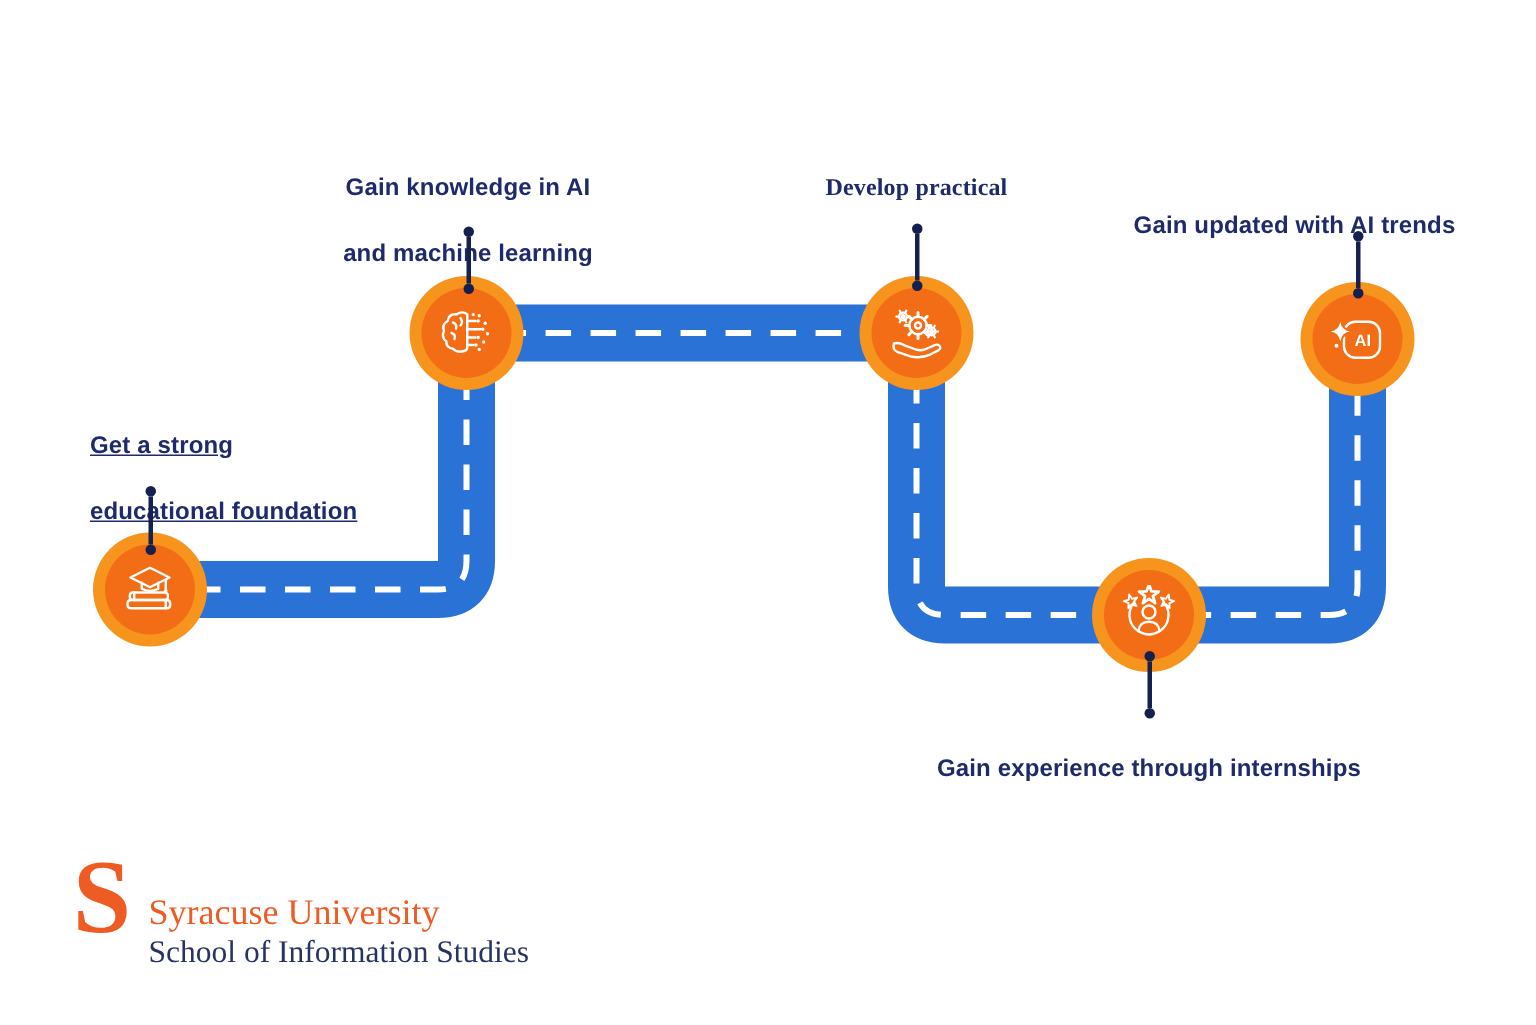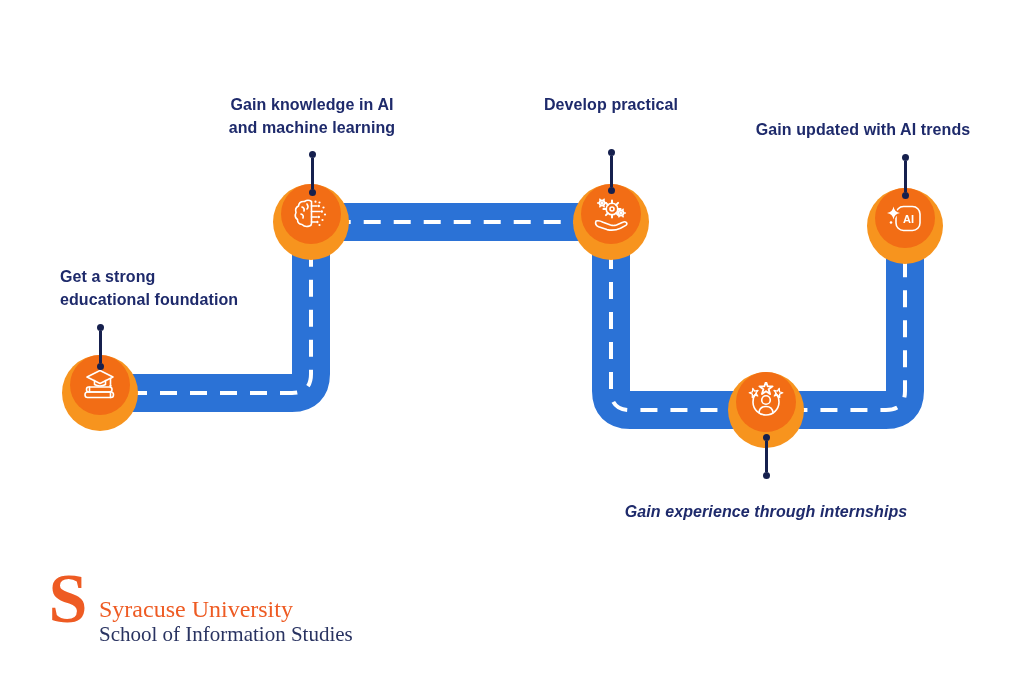--- a/index.html
+++ b/index.html
@@ -18,21 +18,21 @@
   body{background:var(--bg);font-family:"Liberation Sans",sans-serif;}
   .canvas{position:relative;width:1024px;height:683px;background:var(--bg);overflow:hidden;}
 
   
   .road-svg{position:absolute;left:0;top:0;width:1024px;height:683px;z-index:1;}
   .road-base{fill:none;stroke:var(--road-blue);stroke-width:38;stroke-linecap:butt;}
   .road-dashes{fill:none;stroke:var(--dash-white);stroke-width:4;stroke-dasharray:17 13;stroke-linecap:butt;}
 
   
   .node{position:absolute;width:76px;height:76px;border-radius:50%;background:var(--node-outer);
-        display:flex;justify-content:center;z-index:3;}
+        display:flex;align-items:center;justify-content:center;z-index:3;}
   .node-inner{width:60px;height:60px;border-radius:50%;background:var(--node-inner);
         display:flex;align-items:center;justify-content:center;}
   .icon-svg{width:40px;height:40px;display:block;}
   .icon-svg path,.icon-svg circle,.icon-svg rect,.icon-svg polygon,.icon-svg line{
         fill:none;stroke:#fff;stroke-width:1.6;stroke-linecap:round;stroke-linejoin:round;}
   .icon-svg .fdot{fill:#fff;stroke:none;}
   .icon-svg .halo{fill:var(--node-inner);stroke:none;}
   .icon-svg .ai-text{fill:#fff;stroke:none;font:700 11px "Liberation Sans",sans-serif;}
   .icon-svg .teeth{stroke-width:2;}
   .icon-svg .teeth-sm{stroke-width:1.5;}
@@ -43,26 +43,26 @@
   .pin-line{width:3px;flex:1 1 auto;background:var(--pin-navy);}
   #pin-1{left:96px;top:324px;height:46px;}
   #pin-2{left:308px;top:151px;height:45px;}
   #pin-3{left:607px;top:149px;height:45px;}
   #pin-4{left:762px;top:434px;height:45px;}
   #pin-5{left:901px;top:154px;height:45px;}
 
   
   .step-label{position:absolute;z-index:4;color:var(--label-navy);
         font-size:16px;font-weight:600;line-height:23px;letter-spacing:.1px;}
-  #label-1{left:60px;top:265px;text-align:left;}
+  #label-1{left:60px;top:265px;text-align:left;text-decoration:underline;}
   #label-2{left:162px;top:93px;width:300px;text-align:center;}
-  #label-3{left:461px;top:93px;width:300px;text-align:center;}
-  #label-4{left:586px;top:500px;width:360px;text-align:center;font-style:italic;}
+  #label-3{left:461px;top:93px;width:300px;text-align:center;font-family:Liberation Serif, serif;}
+  #label-4{left:586px;top:480px;width:360px;text-align:center;}
   #label-5{left:713px;top:118px;width:300px;text-align:center;}
-  .lbl-line{display:block;}
+  .lbl-line{display:block;margin-top:21px;}
 
   
   #node-1{left:62px;top:355px;}
   #node-2{left:273px;top:184px;}
   #node-3{left:573px;top:184px;}
   #node-4{left:728px;top:372px;}
   #node-5{left:867px;top:188px;}
 
   
   .footer{position:absolute;left:48px;top:574px;display:flex;gap:11px;align-items:flex-start;z-index:4;}

